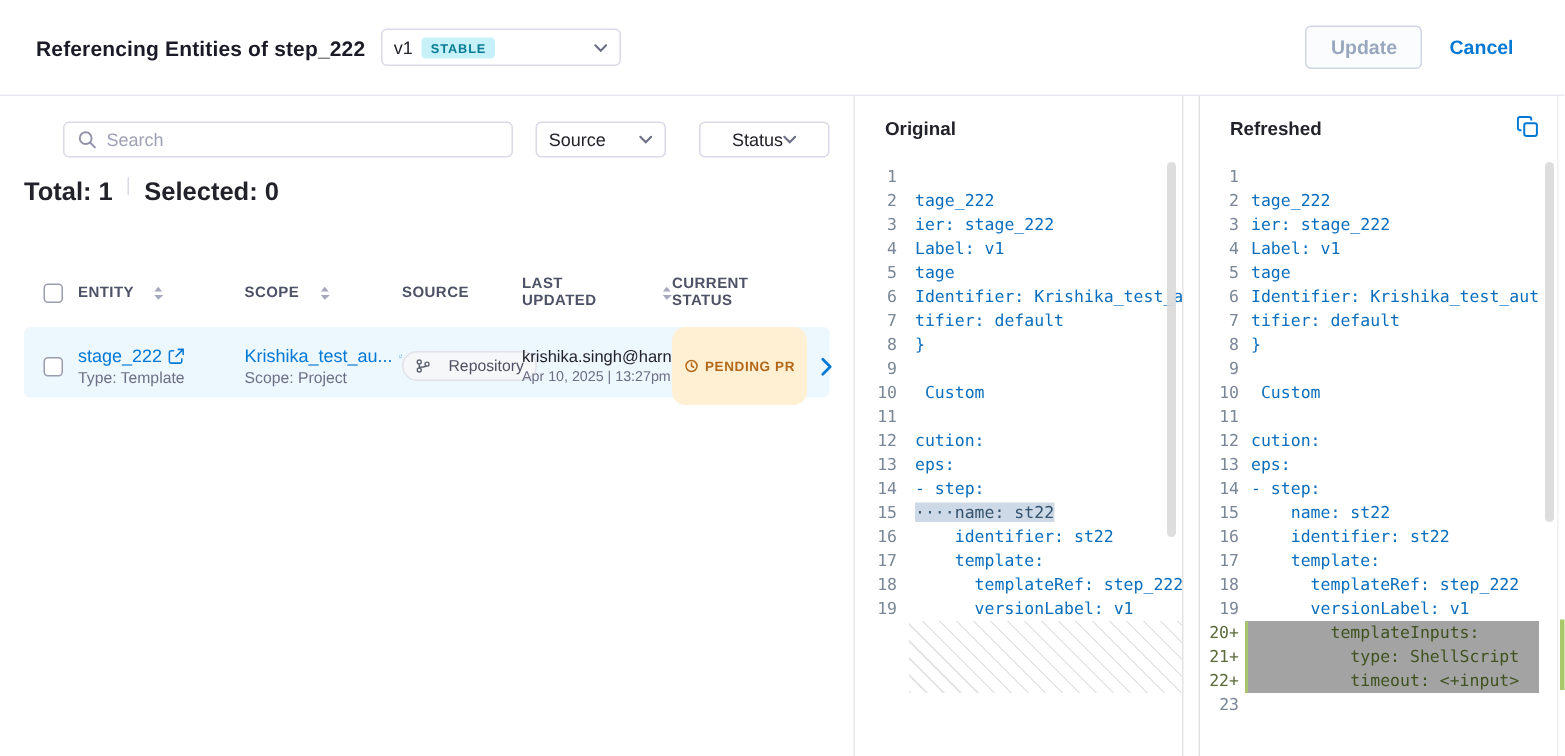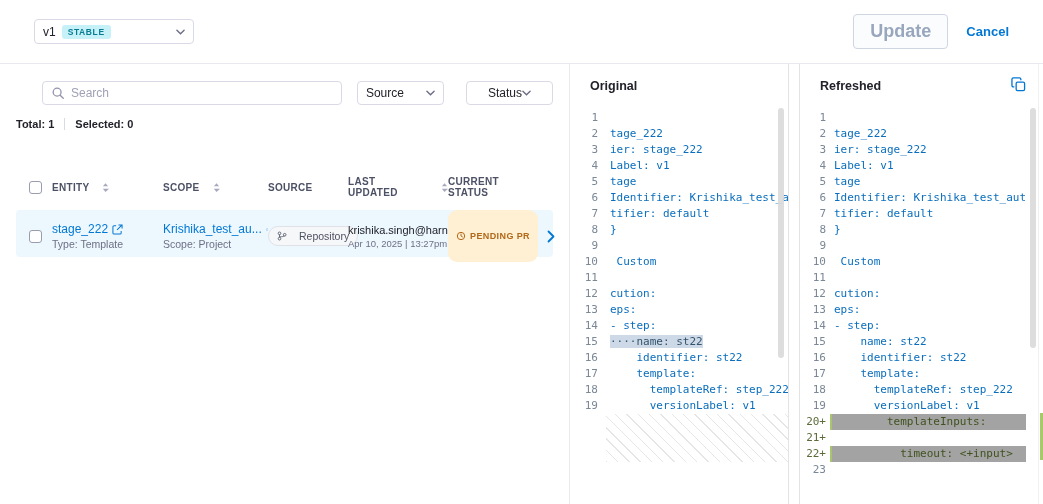--- a/index.html
+++ b/index.html
@@ -7,38 +7,38 @@
   .app { width:1043px; height:504px; background:#fff; position:relative; }
 
   
   .topbar { height:64px; display:flex; align-items:center; padding:0 24px; border-bottom:1px solid #e8e9ef; }
   .title { font-size:14px; font-weight:700; color:#1b1b28; letter-spacing:.1px; }
   .ver-select { margin-left:10px; width:160px; height:25px; border:1px solid #d9dae5; border-radius:4px; display:flex; align-items:center; gap:6px; padding:0 8px; cursor:pointer; background:#fff; }
   .ver-val { font-size:12px; color:#22222a; }
   .badge-stable { font-size:8.5px; font-weight:700; letter-spacing:.6px; color:#077c93; background:#c7f1f9; border-radius:3px; padding:2px 6px; }
   .chev { margin-left:auto; display:flex; align-items:center; }
   .spacer { flex:1; }
-  .btn-update { font-family:inherit; font-size:18px; font-weight:600; color:#98a7bd; background:#fbfcfe; border:1px solid #cfd6e2; border-radius:4px; padding:6px 16px; cursor:default;margin-left:32px; }
+  .btn-update { font-family:inherit; font-size:13px; font-weight:600; color:#98a7bd; background:#fbfcfe; border:1px solid #cfd6e2; border-radius:4px; padding:6px 16px; cursor:default;margin-left:32px; }
   .btn-cancel { font-family:inherit; font-size:13px; font-weight:600; color:#0278d5; background:transparent; border:none; padding:6px 10px; margin-left:8px; cursor:pointer; }
 
   
   .main { display:flex; height:440px; }
   .left { width:570px; border-right:1px solid #e9e9ef; padding:0 16px; }
 
   
   .filters { display:flex; margin-top:17px; }
   .searchbox { width:316px; height:24px; border:1px solid #d9dae5; border-radius:4px; display:flex; align-items:center; padding:0 8px; gap:6px; background:#fff;margin-left:26px; }
   .searchbox input { border:none; outline:none; flex:1; font-family:inherit; font-size:12px; color:#22222a; background:transparent; }
   .searchbox input::placeholder { color:#9fa1b6; }
   .select { width:91px; height:24px; border:1px solid #d9dae5; border-radius:4px; display:flex; align-items:center; justify-content:space-between; padding:0 8px; font-size:12px; color:#22222a; cursor:pointer; background:#fff; }
   .sel-source { margin-left:15px; }
   .sel-status { margin-left:22px;justify-content:center; }
 
   
-  .totals { display:flex; margin-top:13px; font-size:11px; font-weight:600; color:#22222a; }
+  .totals { display:flex; margin-top:13px; font-size:17px; font-weight:600; color:#22222a; }
   .vdiv { width:1px; height:12px; background:#d9dae5; margin:0 10px; }
 
   
   .tgrid { display:grid; grid-template-columns:36px 111px 105px 80px 100px 1fr 26px; align-items:center; }
   .thead { margin-top:46px; height:19px; }
   .th { display:flex; align-items:center; gap:13px; font-size:10px; font-weight:700; letter-spacing:.3px; color:#4d5165; cursor:pointer; }
   .cb-cell { padding-left:13px; display:flex; align-items:center; }
   .checkbox { width:13px; height:13px; border:1.5px solid #9a9cb0; border-radius:3px; background:#fff; display:inline-block; cursor:pointer; }
   .trow { margin-top:15px; height:47px; background:#edf7fe; border-radius:4px; cursor:pointer; }
   .cell2 { display:flex; flex-direction:column; gap:2px; justify-content:space-between; overflow:hidden; }
@@ -73,20 +73,21 @@
   .ruler { position:absolute; top:0; right:0; width:14px; height:100%; background:#fff; border-left:1px solid #f0f0f0; }
   .marker { position:absolute; left:1px; right:0; top:349px; height:47px; background:#a8c96a; }
   .copy { position:absolute; top:13px; right:26px; cursor:pointer; display:flex; }
 </style>
 </head>
 <body>
 
 <div class="app">
 
   <div class="topbar">
+    <div class="title">Referencing Entities of step_222</div>
     <div class="ver-select">
       <span class="ver-val">v1</span>
       <span class="badge-stable">STABLE</span>
       <span class="chev">
         <svg width="9" height="6" viewBox="0 0 10 6">
             <path d="M1 1l4 4 4-4" fill="none" stroke="#6b6d85" stroke-width="1.5" stroke-linecap="round"></path>
           </svg>
       </span>
     </div>
     <div class="spacer"></div>
@@ -276,21 +277,21 @@
             <div class="cl"><span class="ln">11</span><span class="ct"></span></div>
             <div class="cl"><span class="ln">12</span><span class="ct">cution:</span></div>
             <div class="cl"><span class="ln">13</span><span class="ct">eps:</span></div>
             <div class="cl"><span class="ln">14</span><span class="ct">- step:</span></div>
             <div class="cl"><span class="ln">15</span><span class="ct">    name: st22</span></div>
             <div class="cl"><span class="ln">16</span><span class="ct">    identifier: st22</span></div>
             <div class="cl"><span class="ln">17</span><span class="ct">    template:</span></div>
             <div class="cl"><span class="ln">18</span><span class="ct">      templateRef: step_222</span></div>
             <div class="cl"><span class="ln">19</span><span class="ct">      versionLabel: v1</span></div>
             <div class="cl add"><span class="ln">20+</span><span class="ct">        templateInputs:</span></div>
-            <div class="cl add"><span class="ln">21+</span></div>
+            <div class="cl add"><span class="ln">21+</span><span class="ct">          type: ShellScript</span></div>
             <div class="cl add"><span class="ln">22+</span><span class="ct">          timeout: &lt;+input&gt;</span></div>
             <div class="cl"><span class="ln">23</span><span class="ct"></span></div>
           </div>
         <div class="vthumb"></div>
         <div class="ruler">
           <div class="marker"></div>
         </div>
       </div>
 
     </div>

